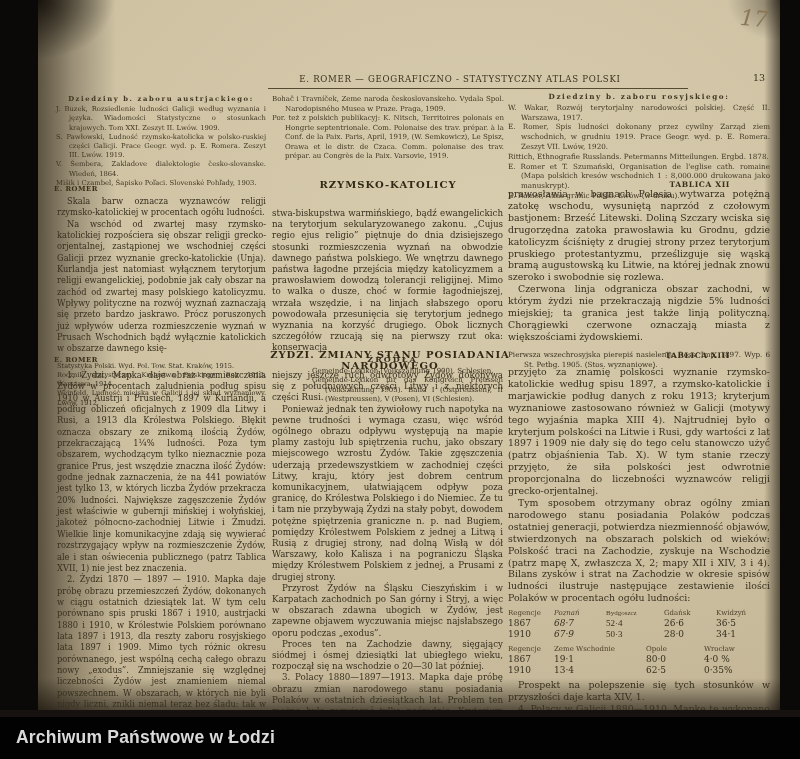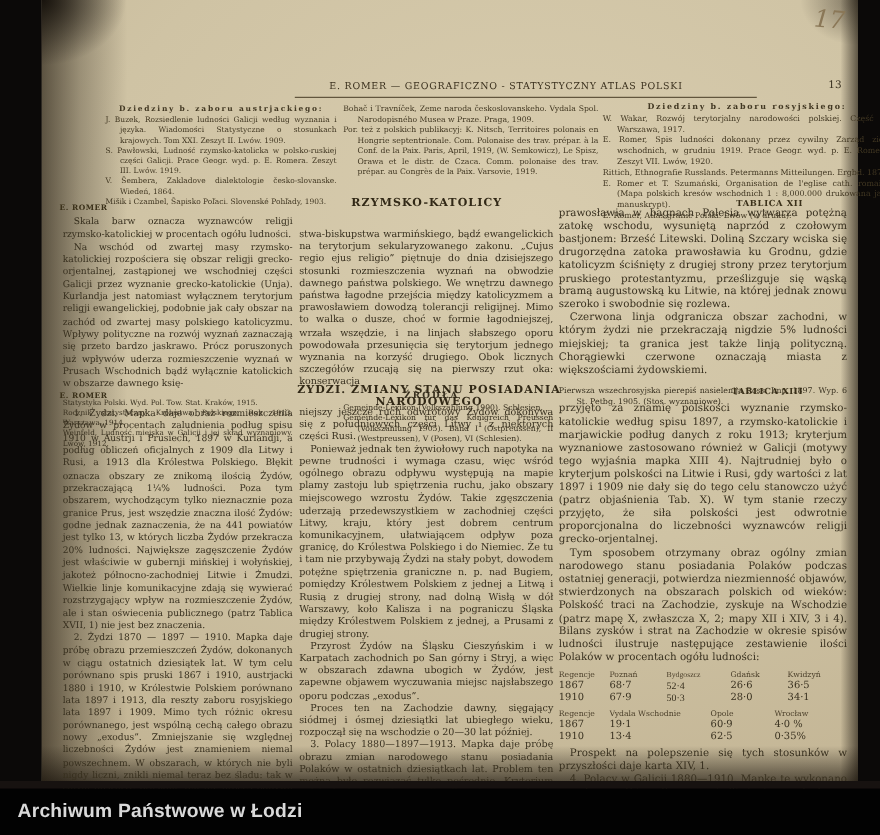--- a/index.html
+++ b/index.html
@@ -25,21 +25,21 @@
          color:#d9d9d9;letter-spacing:.2px;}
   .abs{position:absolute;}
   
   .running-title{left:250px;top:74px;width:420px;text-align:center;font-size:8.6px;
          letter-spacing:.7px;color:#3c321f;white-space:nowrap;}
   .header-rule{left:268px;top:88px;width:420px;height:1px;background:rgba(62,50,28,.85);}
   .page-number{left:742px;top:72px;width:34px;text-align:center;font-size:9.5px;}
   .handwritten{left:740px;top:6px;font-size:22px;font-style:italic;color:#8a7757;
          transform:rotate(5deg);font-family:"DejaVu Serif", serif;}
   
-  .bib{font-size:6.8px;line-height:9.2px;text-align:justify;color:#413722;margin-left:40px;}
+  .bib{font-size:6.8px;line-height:9.2px;text-align:justify;color:#413722;}
   .bib .bh{text-align:center;font-weight:bold;letter-spacing:1.6px;text-indent:0;
          padding-left:0 !important;margin-bottom:1px;}
   .bib p{margin:0;padding-left:13px;text-indent:-13px;}
   .bib-austrian{left:56px;top:95px;width:210px;}
   .bib-czech{left:272px;top:95px;width:232px;font-size:7px;line-height:9.5px;}
   .bib-russian{left:508px;top:92px;width:262px;font-size:7.2px;line-height:9.8px;}
   
   .sec-title{font-weight:bold;letter-spacing:1px;text-align:center;font-size:10px;color:#312816;}
   .plate{font-weight:bold;font-size:7.6px;letter-spacing:.6px;text-align:right;color:#3a3019;}
   .author{font-weight:bold;font-size:6.8px;letter-spacing:.5px;color:#3a3019;}
@@ -62,21 +62,21 @@
   .s2-title{left:240px;top:349px;width:300px;}
   .s2-col1{left:57px;top:370px;width:209px;}
   .s2-col2{left:272px;top:370px;width:231px;}
   .s2-col3{left:508px;top:366px;width:262px;}
   
   .ptable{margin:4px 0 3px 0;}
   .trow{display:flex;}
   .tcell{text-align:left;font-size:9px;line-height:11px;color:#38301f;}
   .thead .tcell{font-size:7px;color:#4a3e29;line-height:10px;}
   .t1 .tcell:nth-child(1){width:46px;}
-  .t1 .tcell:nth-child(2){width:52px;}
+  .t1 .tcell:nth-child(2){width:52px;font-style:italic;}
   .t1 .tcell:nth-child(3){width:58px;font-family:Liberation Serif, serif;}
   .t1 .tcell:nth-child(4){width:52px;}
   .t1 .tcell:nth-child(5){width:54px;}
   .t2 .tcell:nth-child(1){width:46px;}
   .t2 .tcell:nth-child(2){width:92px;}
   .t2 .tcell:nth-child(3){width:58px;}
   .t2 .tcell:nth-child(4){width:66px;}
 </style>
 </head>
 <body>
@@ -191,28 +191,28 @@
         <div class="tcell">67·9</div>
         <div class="tcell">50·3</div>
         <div class="tcell">28·0</div>
         <div class="tcell">34·1</div>
       </div>
     </div>
 
     <div class="ptable t2">
       <div class="trow thead">
         <div class="tcell">Regencje</div>
-        <div class="tcell">Vydala Wschodnie</div>
+        <div class="tcell">Zeme Wschodnie</div>
         <div class="tcell">Opole</div>
         <div class="tcell">Wrocław</div>
       </div>
       <div class="trow">
         <div class="tcell">1867</div>
         <div class="tcell">19·1</div>
-        <div class="tcell">60·9</div>
+        <div class="tcell">80·0</div>
         <div class="tcell">4·0 %</div>
       </div>
       <div class="trow">
         <div class="tcell">1910</div>
         <div class="tcell">13·4</div>
         <div class="tcell">62·5</div>
         <div class="tcell">0·35%</div>
       </div>
     </div>
 

